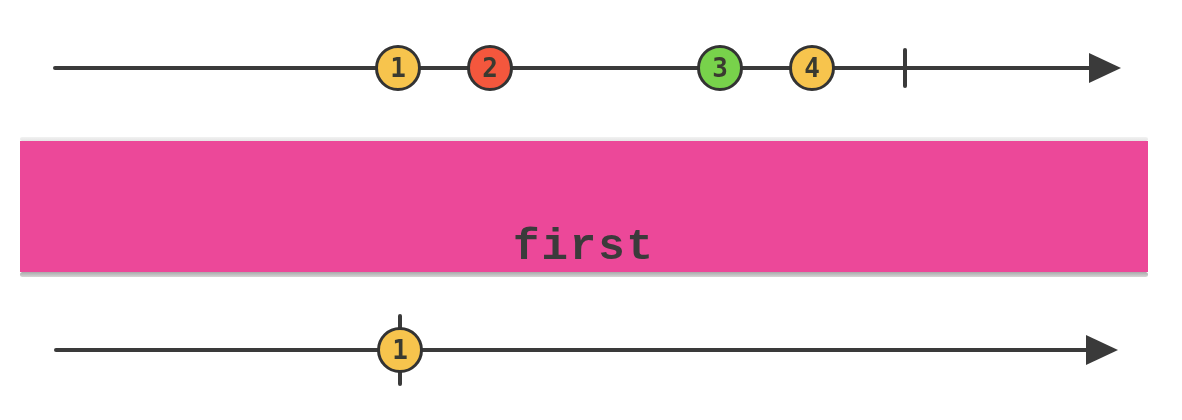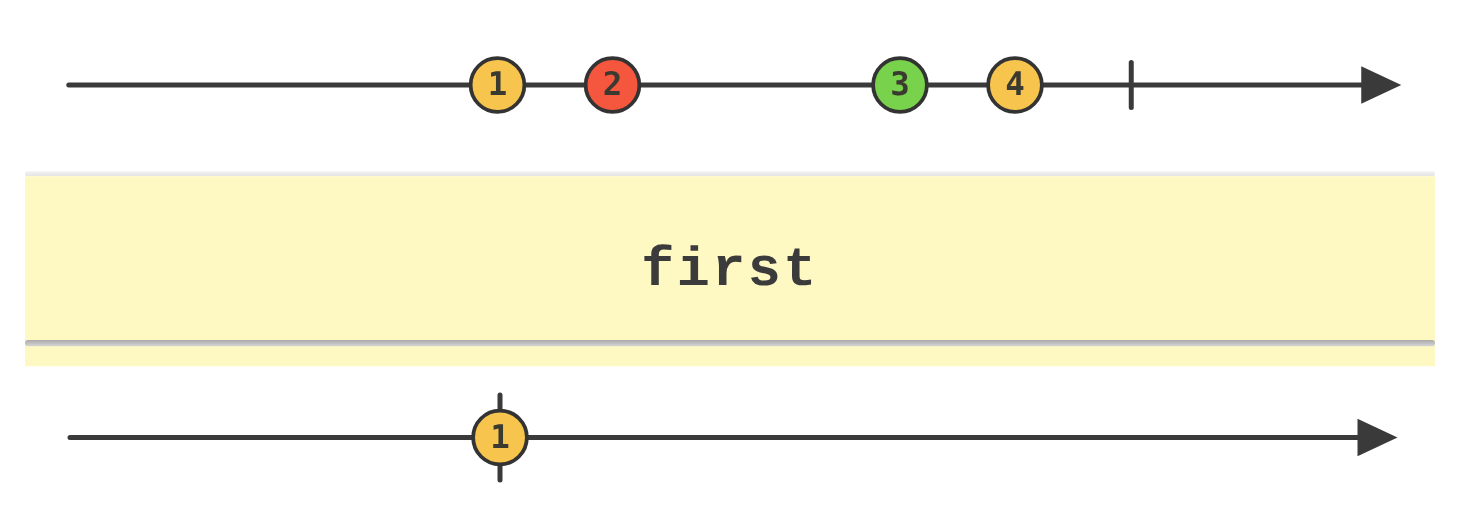--- a/index.html
+++ b/index.html
@@ -75,25 +75,25 @@
     left: 20px;
     width: 1128px;
     border-radius: 3px;
   }
   .divider.top-edge    { top: 137px; height: 4px; background: linear-gradient(#f2f2f2, #e4e4e4); }
   .divider.bottom-edge { top: 272px; height: 5px; background: linear-gradient(#a9a9a9, #d6d6d6); }
 
   .operator-box {
     position: absolute;
     left: 20px; top: 141px;
-    width: 1128px; height: 152px;
+    width: 1128px; height: 131px;
     display: flex;
-    align-items: center;
+    align-items: flex-end;
     justify-content: center;
-    background: #fef9c3;
+    background: #ec4899;
   }
   .operator-label {
     font-family: "Liberation Mono", monospace;
     font-weight: bold;
     font-size: 44px;
     letter-spacing: 2px;
     color: #3b3b3b;
   }
 </style>
 </head>

